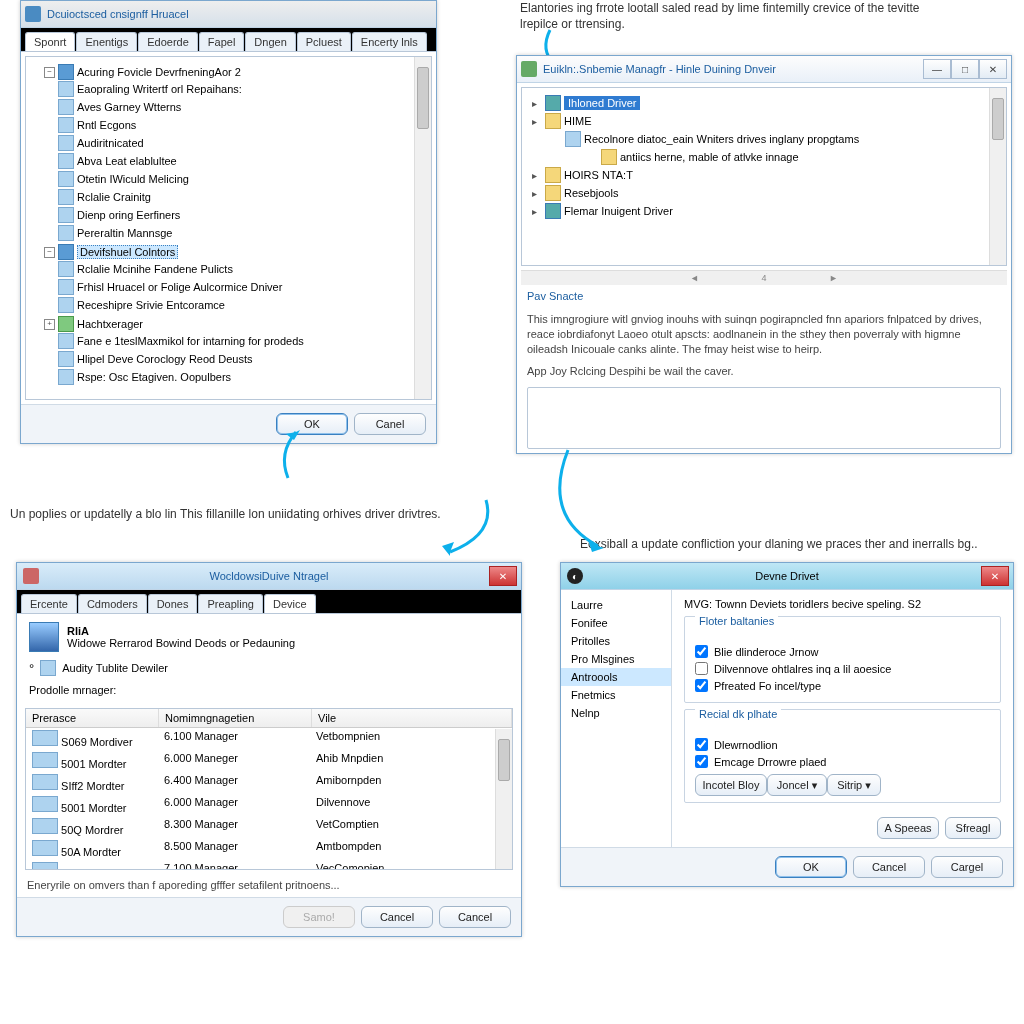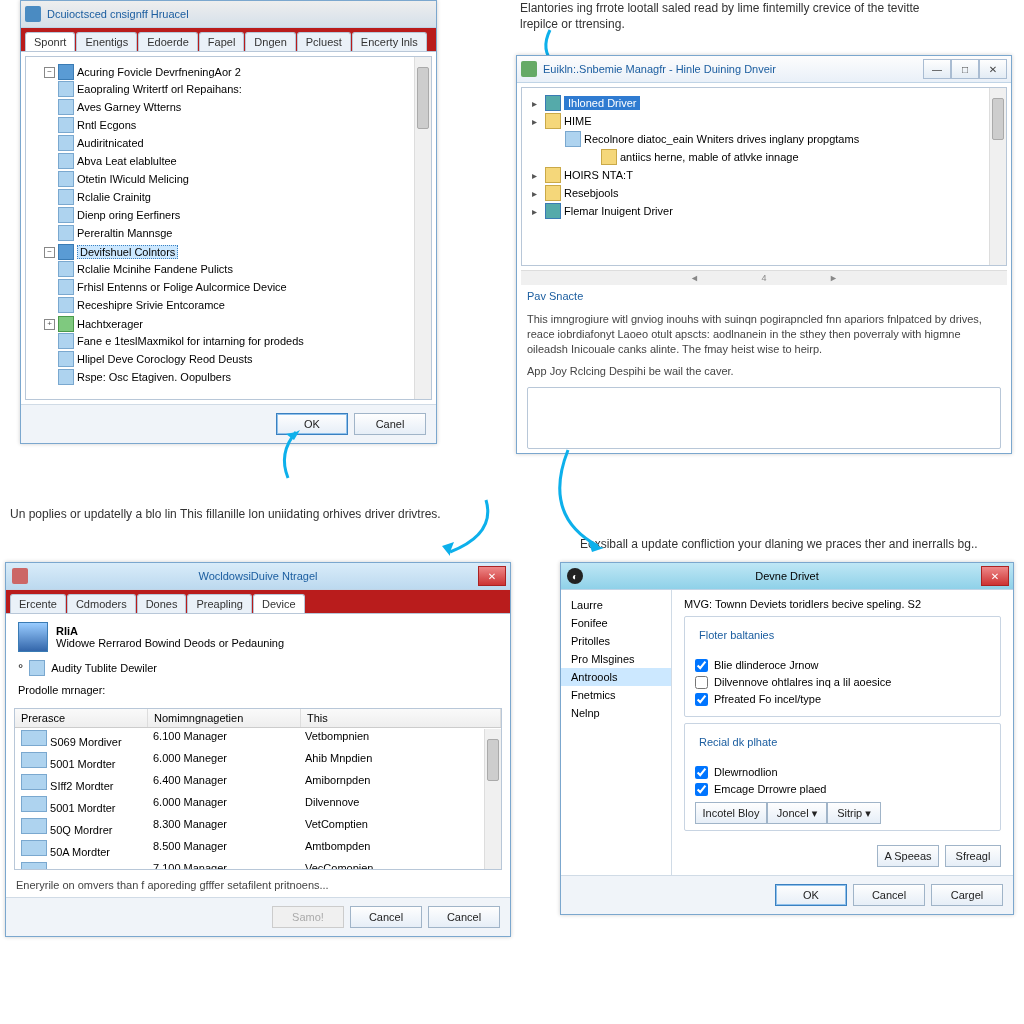--- a/index.html
+++ b/index.html
@@ -3,52 +3,52 @@
 <meta charset="utf-8">
 <style>
 body{margin:0;font-family:'Segoe UI',Tahoma,sans-serif;font-size:11px;background:#fff;width:1024px;height:1024px;color:#000;position:relative}
 .window{position:absolute;background:#fff;border:1px solid #7ba7ce;box-shadow:0 0 4px rgba(0,0,0,.2)}
 .titlebar{background:linear-gradient(#fdfdfd,#e9f0f8);height:26px;display:flex;align-items:center;padding:0 4px;color:#1c5ea0;border-bottom:1px solid #c0d4e6}
 .titlebar.dark{background:linear-gradient(#eee,#d5e0ea)}
 .ticon{width:16px;height:16px;margin-right:6px;background:#4a8bc2;border-radius:2px;display:inline-block}
 .winbtns{margin-left:auto;display:flex;gap:0}
 .wbtn{width:26px;height:18px;border:1px solid #a9bcd2;background:linear-gradient(#fefefe,#e3ecf5);display:flex;align-items:center;justify-content:center;font-size:10px;color:#444}
 .wbtn.close{background:linear-gradient(#e88,#c33);color:#fff;border-color:#a22}
-.tabs{display:flex;border-bottom:1px solid #b8c7d8;padding:4px 4px 0;background:#b91c1c}
+.tabs{display:flex;border-bottom:1px solid #b8c7d8;padding:4px 4px 0;background:#000000}
 .tab{padding:3px 8px;border:1px solid #b8c7d8;border-bottom:none;background:#eaf1f8;margin-right:1px;border-radius:3px 3px 0 0;font-size:11px;color:#333;cursor:pointer}
 .tab.active{background:#fff}
 .tree{padding:6px 4px;overflow:auto;position:relative;border:1px solid #b8c7d8;margin:4px;background:#fff}
 .tree ul{list-style:none;margin:0;padding-left:14px}
 .tree li{padding:1px 0;white-space:nowrap}
 .tree .node{display:flex;align-items:center;gap:3px}
 .exp{width:9px;height:9px;border:1px solid #888;display:inline-flex;align-items:center;justify-content:center;font-size:8px;line-height:1;color:#555;background:#fff;cursor:pointer}
 .nicon{width:14px;height:14px;display:inline-block;background:#5a9bd4;border:1px solid #3a7bb4}
 .nicon.folder{background:#f5d77a;border-color:#caa948}
 .nicon.leaf{background:#aed3ef;border-color:#7aa8cf}
 .nicon.green{background:#7fc97f;border-color:#4a994a}
 .sel{background:#cce8ff;border:1px dotted #3a80c0;padding:0 2px}
 .btnrow{display:flex;justify-content:flex-end;gap:6px;padding:8px 10px;border-top:1px solid #d0dbe6;background:#f0f4f9}
-.btn{min-width:72px;height:22px;border:1px solid #a0b4c8;background:linear-gradient(#fefefe,#e6eef7);color:#222;border-radius:0;font-size:11px;cursor:pointer}
+.btn{min-width:72px;height:22px;border:1px solid #a0b4c8;background:linear-gradient(#fefefe,#e6eef7);color:#222;border-radius:6px;font-size:11px;cursor:pointer}
 .btn.default{border-color:#3a80c0;box-shadow:0 0 0 1px #8fc1ec inset}
 .btn.disabled{color:#aaa;background:#f0f0f0;border-color:#ccc;cursor:default}
 .scrollbar{position:absolute;right:0;top:0;bottom:0;width:16px;background:#f0f0f0;border-left:1px solid #ddd}
 .thumb{position:absolute;left:2px;right:2px;background:#cdcdcd;height:60px;top:10px;border:1px solid #aaa;border-radius:2px}
 .caption{position:absolute;font-size:12px;color:#333;line-height:1.35}
 .list{border:1px solid #b8c7d8;margin:4px 8px;background:#fff}
 .list .hdr{display:flex;background:linear-gradient(#fafafa,#eee);border-bottom:1px solid #ccc;font-size:11px}
 .list .hdr span{padding:3px 6px;border-right:1px solid #ddd}
 .list .row{display:flex;font-size:11px;padding:1px 0}
 .list .row span{padding:1px 6px}
 .c1{width:120px}.c2{width:140px}.c3{flex:1}
 .side{width:110px;border-right:1px solid #d0dbe6;padding:6px 0}
 .side div{padding:3px 10px;cursor:pointer}
 .side .sel2{background:#cce8ff}
-.chk{display:flex;gap:6px;margin:4px 0}
+.chk{display:flex;align-items:center;gap:6px;margin:4px 0}
 .chk input{margin:0}
-.group{border:1px solid #c8d4e2;border-radius:2px;margin:6px 0;padding:26px 10px 6px}
+.group{border:1px solid #c8d4e2;border-radius:2px;margin:6px 0;padding:12px 10px 6px}
 .glabel{position:relative;top:-14px;background:#fff;padding:0 4px;color:#1c5ea0;display:inline-block}
 .treearrow{color:#555;font-size:10px;width:10px;display:inline-block}
 .hscroll{height:14px;background:#f0f0f0;border-top:1px solid #ddd;display:flex;align-items:center;justify-content:center;color:#888;font-size:9px;margin:0 4px}
 .desc{font-size:11px;color:#444;padding:4px 10px;line-height:1.35}
 .textarea{border:1px solid #b8c7d8;margin:4px 10px;height:60px;background:#fff;border-radius:2px}
 svg.arr{position:absolute;overflow:visible;pointer-events:none}
 </style>
 </head>
 <body>
 
@@ -140,21 +140,21 @@
         <ul id="g1b">
             <li>
               <span class="node">
                 <span class="nicon leaf"></span>
                 <span>Rclalie Mcinihe Fandene Pulicts</span>
               </span>
             </li>
             <li>
               <span class="node">
                 <span class="nicon leaf"></span>
-                <span>Frhisl Entenns or Folige Aulcormice Device</span>
+                <span>Frhisl Hruacel or Folige Aulcormice Dniver</span>
               </span>
             </li>
             <li>
               <span class="node">
                 <span class="nicon leaf"></span>
                 <span>Receshipre Srivie Entcoramce</span>
               </span>
             </li>
           </ul>
       </li>
@@ -288,21 +288,21 @@
     <path d="M14 58 l4 -10 l-12 4 l8 10 z" fill="#0db0eb"></path>
   </svg>
 
 <div class="caption" style="left:580px;top:536px;width:420px">Eoxsiball a update confliction your dlaning we praces ther and inerralls bg..</div>
 
 <svg class="arr" style="left:548px;top:446px" width="70" height="110">
     <path d="M20 4 Q-6 70 50 100" stroke="#0db0eb" stroke-width="3" fill="none"></path>
     <path d="M50 100 l-10 -6 l4 12 l12 -4 z" fill="#0db0eb"></path>
   </svg>
 
-<div class="window" style="left:5px;top:562px;width:504px">
+<div class="window" style="left:16px;top:562px;width:504px">
   <div class="titlebar" style="justify-content:center;background:linear-gradient(#d9ecf9,#bcd9ef)">
     <span class="ticon" style="position:absolute;left:6px;background:#c66"></span>
     <span style="color:#1c5ea0">WocldowsiDuive Ntragel</span>
     <div class="winbtns" style="position:absolute;right:4px">
         <div class="wbtn close">✕</div>
       </div>
   </div>
   <div class="tabs">
     <div class="tab">Ercente</div>
     <div class="tab">Cdmoders</div>
@@ -322,21 +322,21 @@
       <span style="font-size:13px">° </span>
         <span class="nicon leaf"></span>
       <span>Audity Tublite Dewiler</span>
     </div>
     <div>Prodolle mrnager:</div>
   </div>
   <div class="list" style="height:160px;overflow:hidden;position:relative">
     <div class="hdr">
       <span class="c1">Prerasce</span>
       <span class="c2">Nomimngnagetien</span>
-      <span class="c3">This</span>
+      <span class="c3">Vile</span>
     </div>
     <div id="w3rows">
         <div class="row">
           <span class="c1"><span class="nicon leaf" style="width:12px;height:12px"></span> S069 Mordiver</span>
           <span class="c2">6.100 Manager</span>
           <span class="c3">Vetbompnien</span>
         </div>
         <div class="row">
           <span class="c1"><span class="nicon leaf" style="width:12px;height:12px"></span> 5001 Mordter</span>
           <span class="c2">6.000 Maneger</span>

